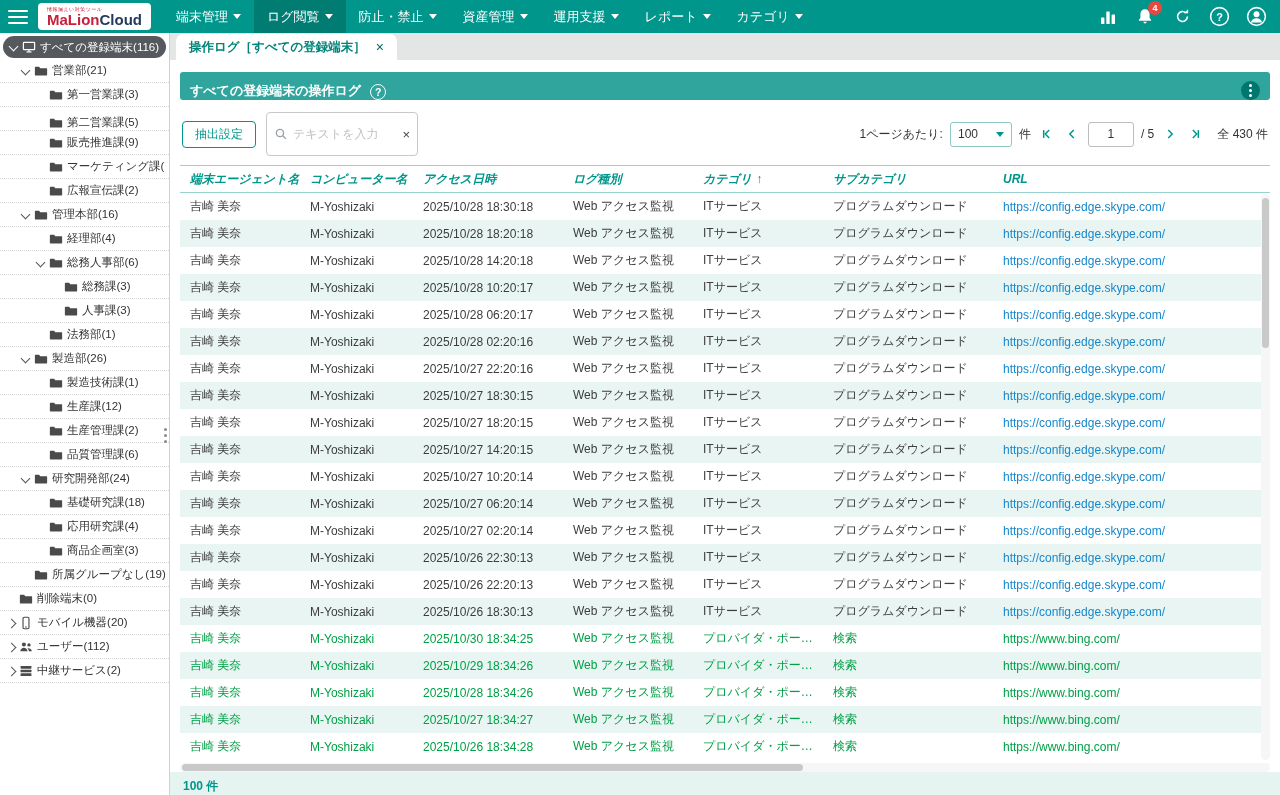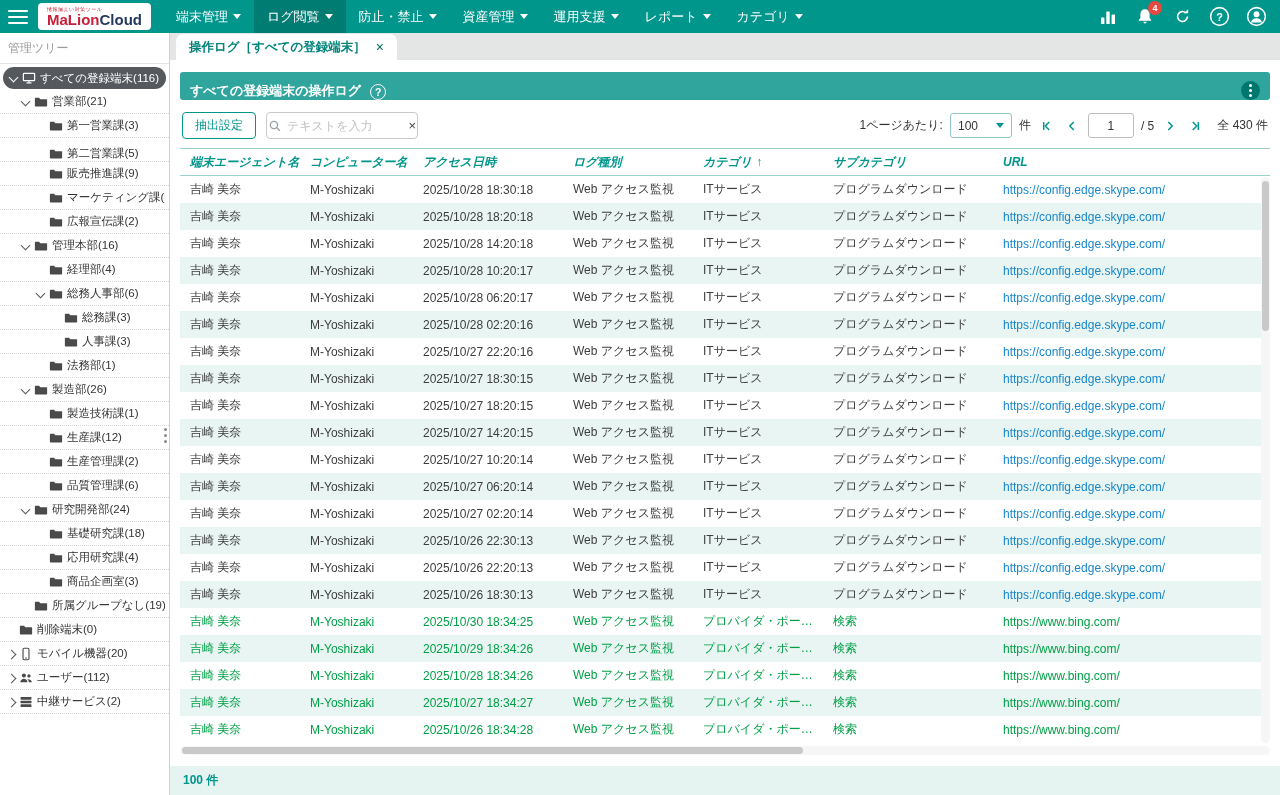--- a/index.html
+++ b/index.html
@@ -53,21 +53,21 @@
   .content { flex:1; background:#fff; display:flex; flex-direction:column; padding:12px 10px 0; min-height:0; }
 
   .panel-header { flex:none; height:28px; background:#2FA59D; border-radius:3px; display:flex; align-items:flex-end; padding:0 10px; }
   .panel-title { color:#fff; font-size:13px; font-weight:bold; }
   .help-badge { margin-left:9px; width:16px; height:16px; border:1.5px solid #fff; border-radius:50%; color:#fff; font-size:10.5px; font-weight:bold; display:flex; align-items:center; justify-content:center; cursor:pointer; }
   .kebab { margin-left:auto; width:19px; height:19px; border-radius:50%; background:#00776E; display:flex; flex-direction:column; align-items:center; justify-content:center; gap:2px; cursor:pointer; }
   .kebab i { width:3px; height:3px; border-radius:50%; background:#fff; }
 
   .toolbar { flex:none; display:flex; align-items:center; margin:12px 2px 9px; gap:10px; }
   .filter-btn { height:27px; padding:0 12px; background:#fff; border:1px solid #00968C; color:#00968C; font-size:12px; border-radius:4px; cursor:pointer; font-family:inherit; }
-  .searchbox { height:27px; width:152px; border:1px solid #c9c9c9; border-radius:4px; display:flex; align-items:center; padding:0 1px; gap:5px; background:#fff; }
+  .searchbox { height:44px; width:152px; border:1px solid #c9c9c9; border-radius:4px; display:flex; align-items:center; padding:0 7px; gap:5px; background:#fff; }
   .searchbox input { flex:1; min-width:0; border:none; outline:none; font-size:12px; font-family:inherit; color:#333; }
   .searchbox input::placeholder { color:#c0c0c0; }
   .clear-x { color:#444; font-size:13px; cursor:pointer; }
   .pager { margin-left:auto; display:flex; align-items:center; gap:7px; font-size:12px; color:#333; }
   .select { width:62px; height:25px; border:1px solid #8FC7C2; border-radius:3px; display:flex; align-items:center; justify-content:space-between; padding:0 7px; cursor:pointer; background:#fff; }
   .sel-caret { width:0; height:0; border-left:4px solid transparent; border-right:4px solid transparent; border-top:5px solid #00968C; }
   .pg-btn { width:18px; height:18px; display:flex; align-items:center; justify-content:center; color:#00968C; cursor:pointer; }
   .pg-btn svg { width:14px; height:14px; }
   .page-input { width:46px; height:25px; border:1px solid #bdbdbd; border-radius:3px; text-align:center; font-size:12px; font-family:inherit; color:#333; outline:none; }
   .total { margin-left:6px; }
@@ -168,21 +168,20 @@
             <circle cx="11" cy="11" r="9.3" fill="none" stroke="#fff" stroke-width="1.6"></circle>
             <circle cx="11" cy="8.6" r="3.1" fill="#fff"></circle>
             <path d="M4.9 17.4c1-3 3.3-4.6 6.1-4.6s5.1 1.6 6.1 4.6z" fill="#fff"></path>
           </svg>
       </div>
     </div>
   </header>
 
   <div class="body-row">
     <aside class="sidebar">
-      <div class="sidebar-title">管理ツリー</div>
       <div class="tree">
           <div class="tree-item selected" style="padding-left: 4px;">
     <span class="chev down"></span>
     <span class="ticon">
               <svg viewBox="0 0 16 16">
                 <rect x="1.6" y="2.6" width="12.8" height="8.4" rx="0.8" fill="none" stroke="currentColor" stroke-width="1.4"></rect>
                 <line x1="8" y1="11" x2="8" y2="13.2" stroke="currentColor" stroke-width="1.4"></line>
                 <line x1="5.2" y1="13.6" x2="10.8" y2="13.6" stroke="currentColor" stroke-width="1.4"></line>
               </svg>
             </span>

